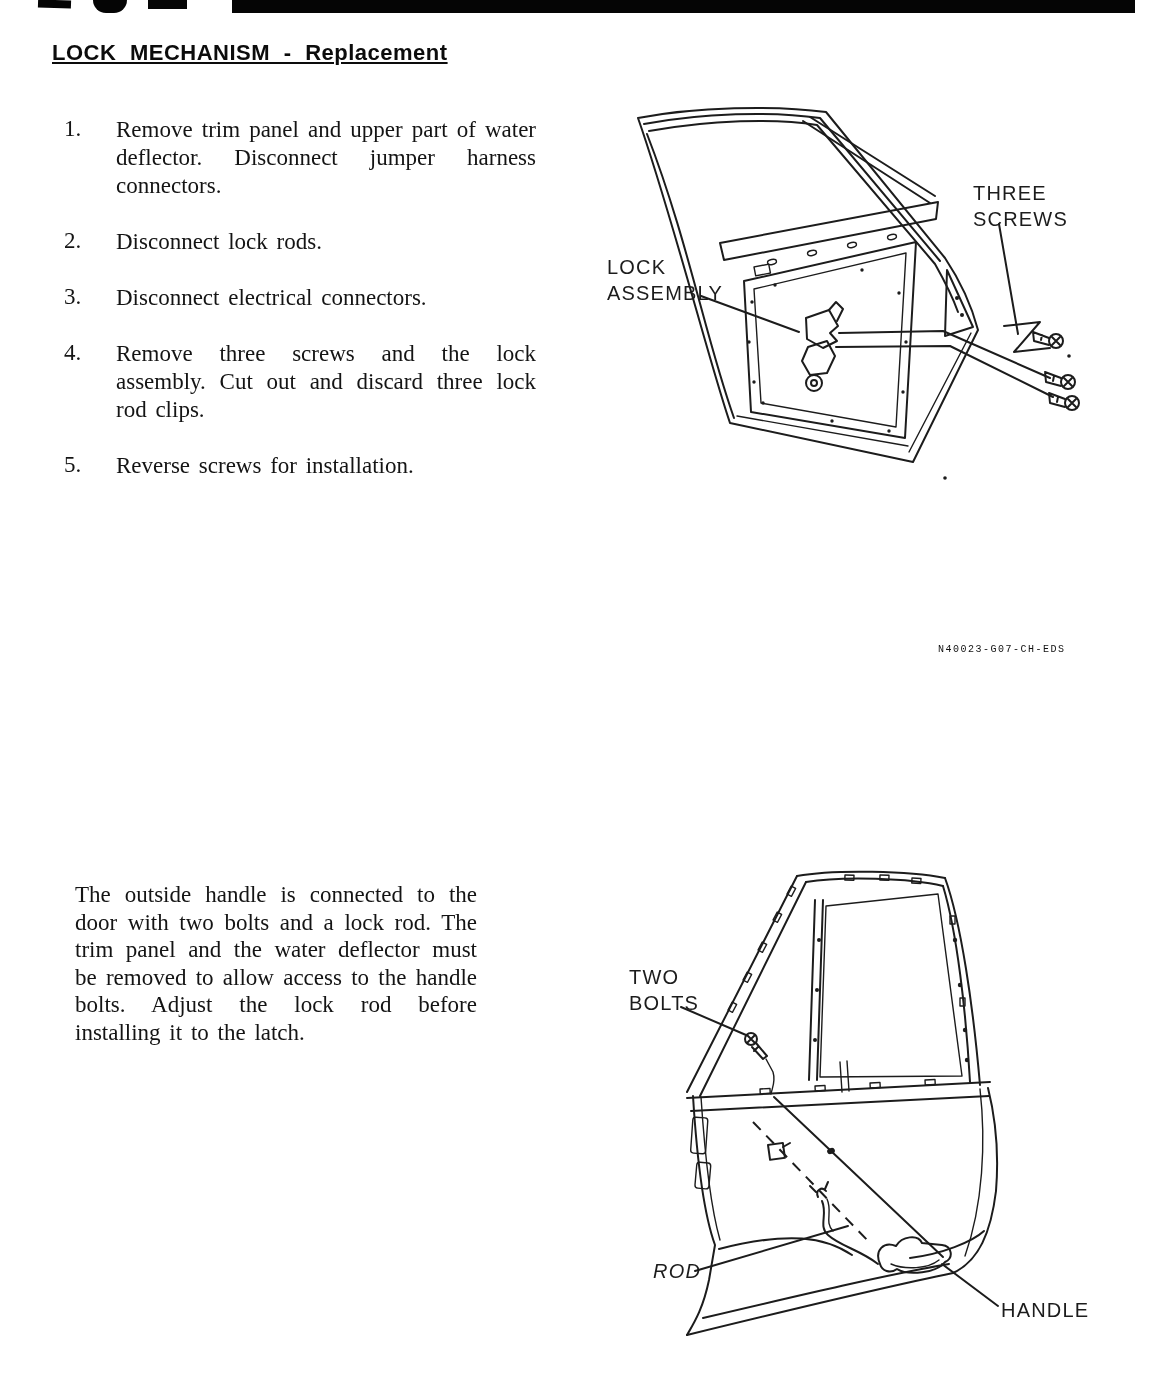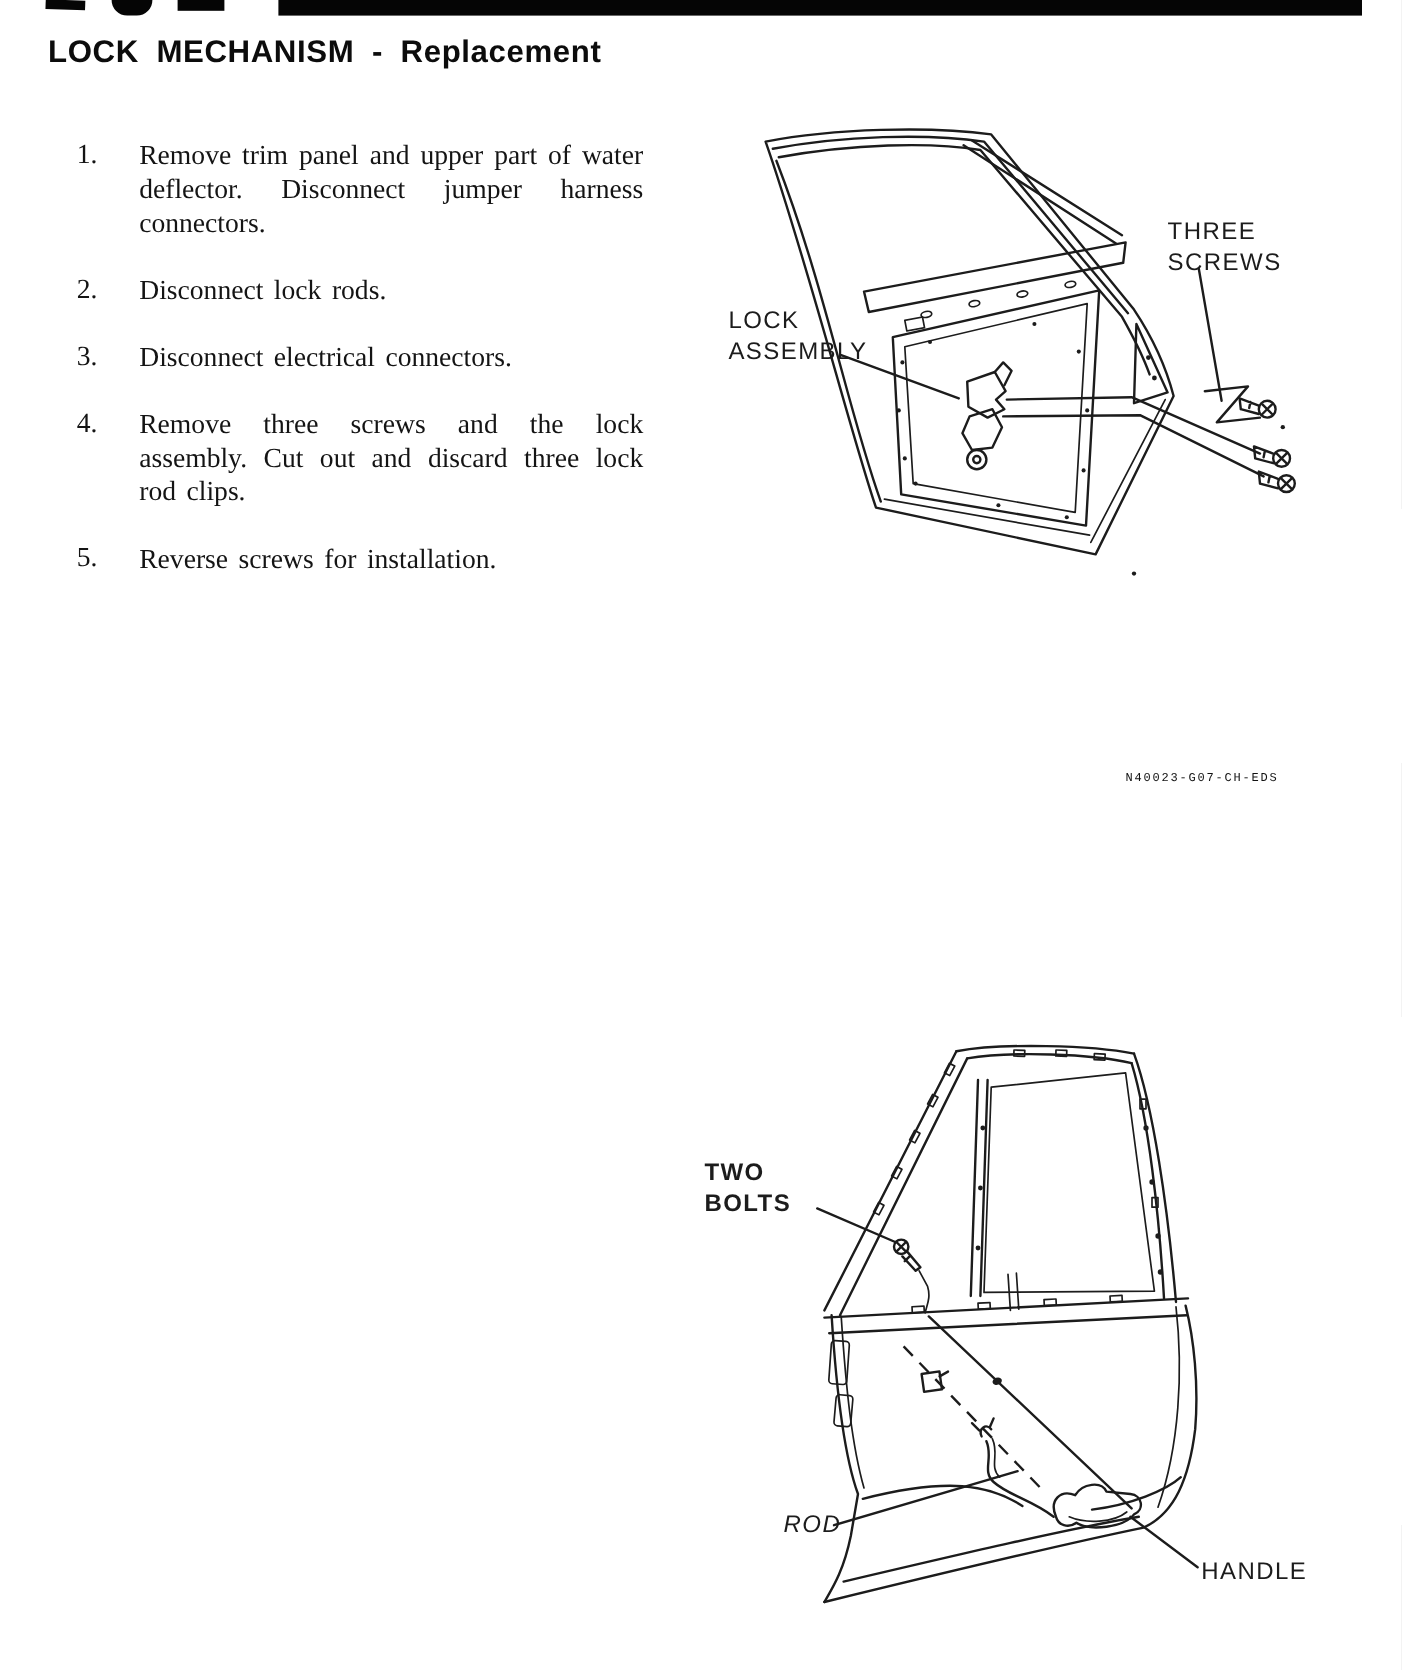--- a/index.html
+++ b/index.html
@@ -8,23 +8,23 @@
     font-family:"Liberation Serif", serif; color:#161616; overflow:hidden;
     margin:0 auto;
   }
   .topbar { position:absolute; left:232px; top:0; width:903px; height:13px; background:#050505; }
   .frag { position:absolute; background:#050505; }
   .frag1 { left:38px; top:0; width:33px; height:8px; transform:rotate(2deg); }
   .frag2 { left:93px; top:0; width:34px; height:13px; border-radius:0 0 17px 17px; }
   .frag3 { left:148px; top:0; width:39px; height:9px; }
 
   h1.sec-title {
-    position:absolute; margin:0; font-family:"Liberation Sans", sans-serif;
-    font-weight:700; font-size:26px; letter-spacing:.5px; word-spacing:7px;
-    color:#0c0c0c; white-space:nowrap;
+    position:absolute; margin:12px; font-family:"Liberation Sans", sans-serif;
+    font-weight:700; font-size:22px; letter-spacing:.5px; word-spacing:7px;
+    color:#0c0c0c; white-space:nowrap;text-decoration:underline;
   }
   .title-lock   { left:40px; top:28px; }
   .title-handle { left:42px; top:778px; }
 
   .step { position:absolute; left:64px; }
   .step .num { position:absolute; left:0; top:0; font-size:23px; color:#141414; }
   .step .txt {
     position:absolute; left:52px; top:0; width:420px; font-size:23px;
     line-height:28px; text-align:justify; word-spacing:3px; color:#141414;
   }
@@ -34,21 +34,21 @@
     position:absolute; left:75px; top:858px; width:402px; font-size:23px;
     line-height:27.5px; text-align:justify; word-spacing:3px; color:#141414;
   }
 
   .fig-label {
     position:absolute; font-family:"Liberation Sans", sans-serif; font-size:20px;
     letter-spacing:1.2px; line-height:26px; color:#1c1c1c; white-space:nowrap;
   }
   .lbl-lock-assembly { left:607px;  top:254px; }
   .lbl-three-screws  { left:973px;  top:180px; }
-  .lbl-two-bolts     { left:587px;  top:964px;font-weight:bold; }
+  .lbl-two-bolts     { left:629px;  top:964px; }
   .lbl-rod           { left:653px;  top:1258px;font-style:italic; }
   .lbl-handle        { left:1001px; top:1297px; }
 
   .refcode {
     position:absolute; left:938px; top:644px;
     font-family:"Liberation Mono", monospace; font-size:10px; font-weight:400;
     letter-spacing:1.5px; color:#111;
   }
 
   svg.diagram { position:absolute; }
@@ -174,20 +174,21 @@
     <span>LOCK</span><br>
     <span>ASSEMBLY</span>
   </div>
   <div class="fig-label lbl-three-screws">
     <span>THREE</span><br>
     <span>SCREWS</span>
   </div>
   <div class="refcode">N40023-G07-CH-EDS</div>
 
 
+  <p class="para">The outside handle is connected to the door with two bolts and a lock rod. The trim panel and the water deflector must be removed to allow access to the handle bolts. Adjust the lock rod before installing it to the latch.</p>
 
   <svg class="diagram d2" width="608" height="532" viewBox="0 0 608 532">
     <g>
 
       <path class="ln" d="M127,232 L237,16"></path>
       <path class="ln" d="M140,236 L246,22"></path>
       <rect class="thin" x="168" y="150" width="9" height="5" transform="rotate(-62 168 150)"></rect>
       <rect class="thin" x="183" y="120" width="9" height="5" transform="rotate(-62 183 120)"></rect>
       <rect class="thin" x="198" y="90" width="9" height="5" transform="rotate(-62 198 90)"></rect>
       <rect class="thin" x="213" y="60" width="9" height="5" transform="rotate(-62 213 60)"></rect>

